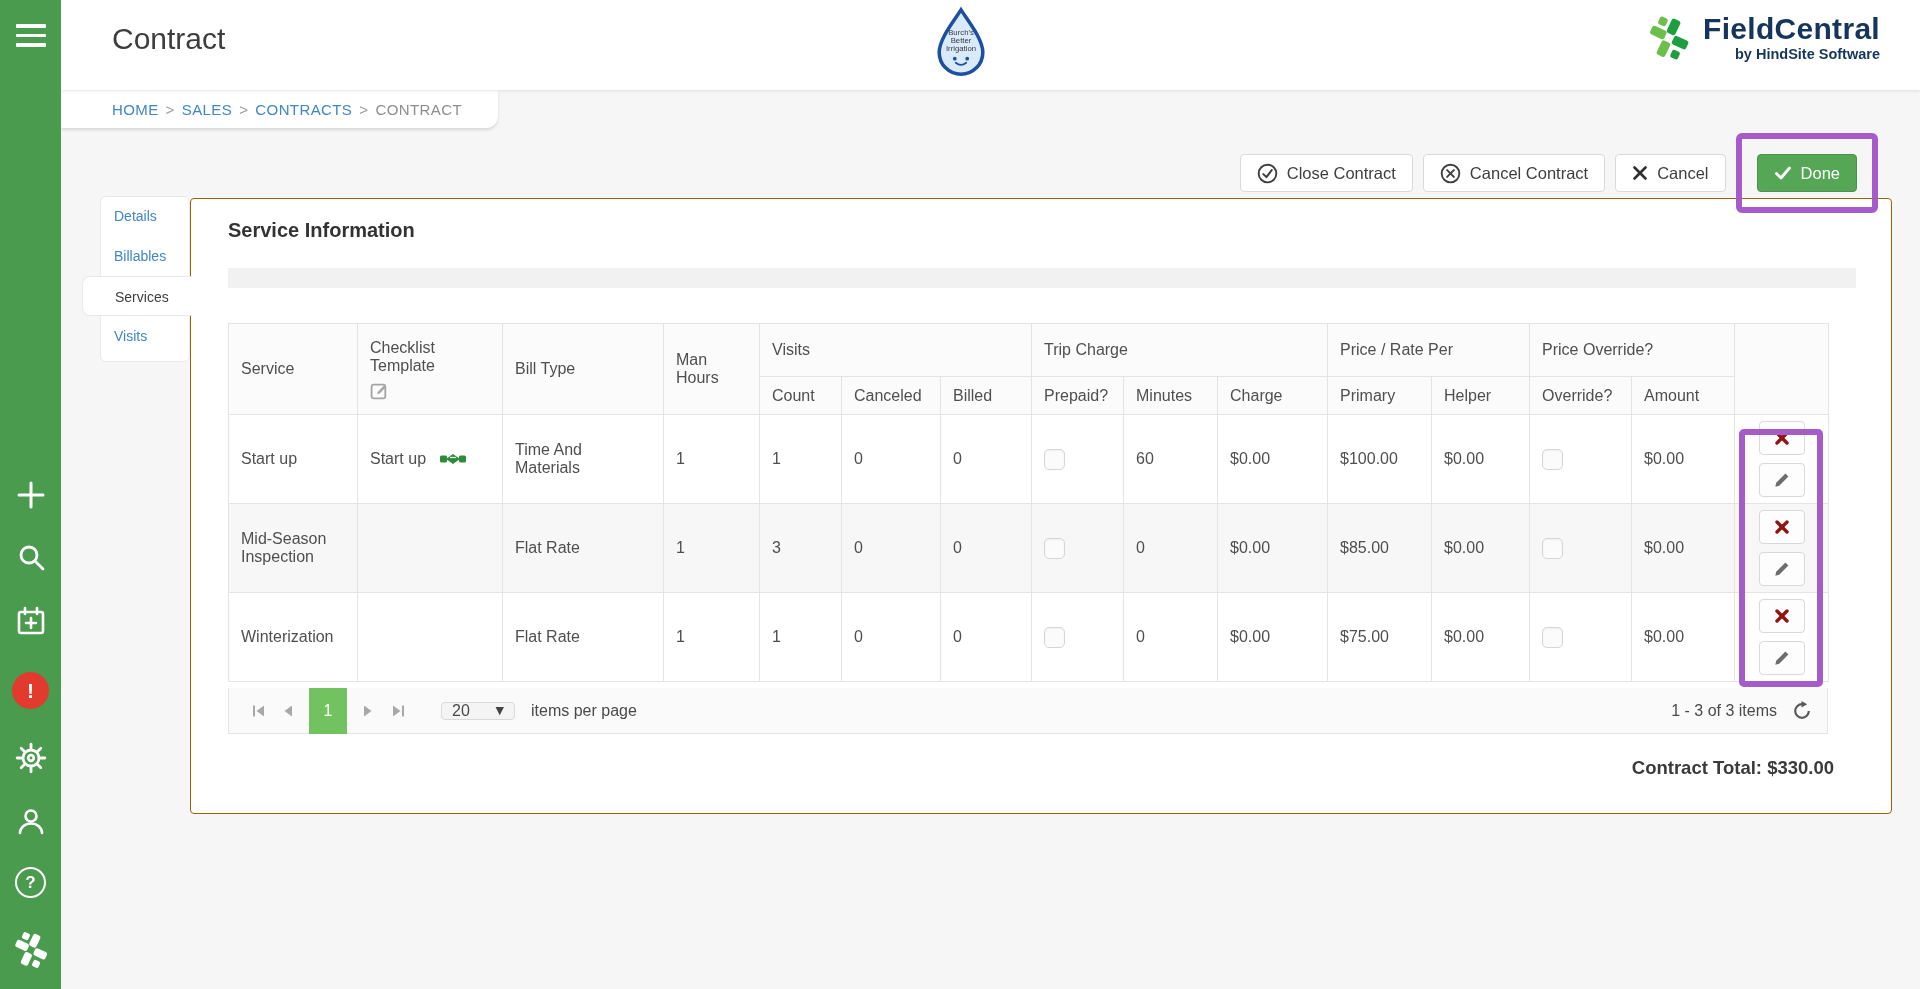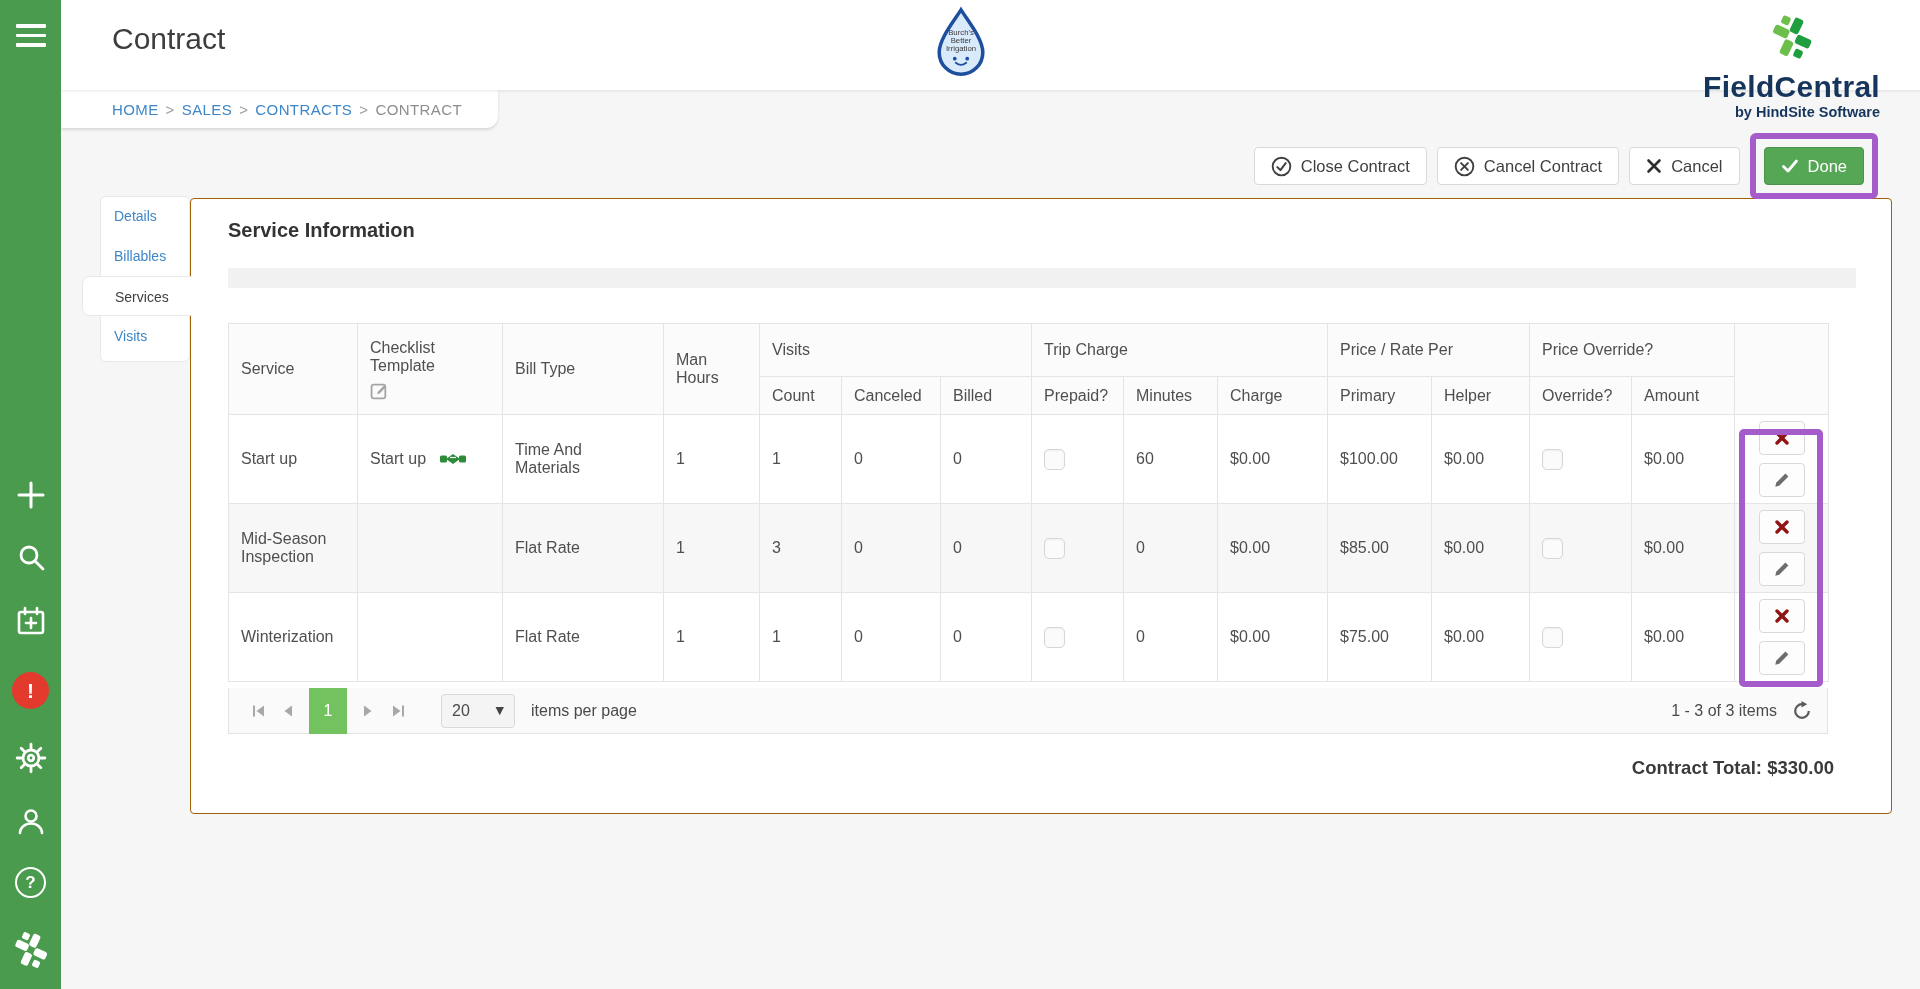--- a/index.html
+++ b/index.html
@@ -16,38 +16,38 @@
   .hamburger span { display:block; width:30px; height:3.5px; background:#fff; border-radius:1px; }
   .alert-circle { width:37px; height:37px; background:#e23b2e; border-radius:50%; display:flex; align-items:center; justify-content:center;
                   color:#fff; font-weight:bold; font-size:21px; }
   .q-circle { width:31px; height:31px; border:2.6px solid #fff; border-radius:50%; display:flex; align-items:center; justify-content:center;
               color:#fff; font-weight:bold; font-size:17px; }
 
   
   .topbar { position:absolute; left:61px; top:0; width:1859px; height:90px; background:#fff; box-shadow:0 1px 3px rgba(0,0,0,.10); z-index:20; }
   .page-title { position:absolute; left:51px; top:22px; font-size:30px; color:#3d3d3d; }
   .drop-logo { position:absolute; left:873px; top:6px; }
-  .brand { position:absolute; right:40px; top:13px; display:flex; align-items:center; gap:10px;flex-direction:column; }
+  .brand { position:absolute; right:40px; top:13px; display:flex; align-items:center; gap:10px; }
   .brand-text { display:flex; flex-direction:column; align-items:flex-end; }
   .brand-name { font-size:30px; font-weight:600; color:#16355c; line-height:32px; letter-spacing:.3px; }
   .brand-tag  { font-size:14.5px; font-weight:600; color:#16355c; margin-top:1px; }
 
   .crumb-tab { position:absolute; left:61px; top:90px; height:38px; background:#fff; display:flex; align-items:center;
                padding:0 36px 0 51px; border-bottom-right-radius:12px; box-shadow:0 2px 3px rgba(0,0,0,.12); z-index:19;
                font-size:15px; letter-spacing:.4px; white-space:nowrap; }
   .crumb-tab a { color:#3f86c7; text-decoration:none; cursor:pointer; }
   .crumb-sep { color:#9a9a9a; margin:0 7px; }
   .crumb-current { color:#8e8e8e; }
 
   
   .actions-row { position:absolute; top:133px; right:42px; display:flex; align-items:center; gap:10px; z-index:10; }
   .btn { display:flex; align-items:center; gap:9px; height:38px; padding:0 16px; background:#fff; border:1px solid #d9d9d9;
          border-radius:4px; font-size:16.5px; color:#3f3f3f; cursor:pointer; white-space:nowrap; }
   .btn-done { background:#55a755; border-color:#4a934a; color:#fff; }
-  .hl-frame { border:6px solid #a55bc9; border-radius:6px; padding:8px; }
+  .hl-frame { border:6px solid #a55bc9; border-radius:6px; padding:15px; }
 
   
   .nav-card { position:absolute; left:100px; top:196px; width:90px; height:166px; background:#fff; border:1px solid #e9e9e9; border-radius:6px; z-index:2; }
   .nav-item { position:absolute; left:82px; width:108px; height:40px; line-height:40px; padding-left:32px; font-size:14px;
               color:#3f86c7; cursor:pointer; z-index:3; }
   .nav-item.active { background:#fff; border:1px solid #e9e9e9; border-right:none; border-radius:8px 0 0 8px;
                      width:110px; color:#3f3f3f; z-index:4; }
 
   
   .main-card { position:absolute; left:190px; top:198px; width:1702px; height:616px; background:#fff; border:1px solid #a16207; border-radius:4px; z-index:3; }
@@ -75,21 +75,21 @@
 
   .purple-frame { position:absolute; left:1548px; top:230px; width:84px; height:258px; border:6px solid #a55bc9;
                   border-radius:5px; z-index:6; pointer-events:none; }
 
   
   .pager { position:absolute; left:37px; top:489px; width:1600px; height:46px; background:#fafafa; border:1px solid #e4e4e4; border-top:none;
            display:flex; align-items:center; padding:0 14px; font-size:16px; color:#4a4a4a; }
   .pg-nav { width:30px; height:46px; display:flex; align-items:center; justify-content:center; cursor:pointer; }
   .pg-cur { width:38px; height:46px; background:#72c35f; color:#fff; display:flex; align-items:center; justify-content:center;
             font-size:16px; cursor:pointer; margin:0 6px; }
-  .pg-size { width:74px; height:34px; background:#f4f4f4; border:1px solid #d9d9d9; border-radius:4px; margin:0 16px 0 28px;
+  .pg-size { width:74px; height:18px; background:#f4f4f4; border:1px solid #d9d9d9; border-radius:4px; margin:0 16px 0 28px;
              display:flex; align-items:center; justify-content:space-between; padding:0 10px; cursor:pointer; }
   .pg-size .arrow { font-size:11px; color:#444; font-family:"DejaVu Sans", sans-serif; }
   .pg-right { margin-left:auto; display:flex; align-items:center; gap:14px; }
   .refresh-btn { cursor:pointer; display:flex; align-items:center; }
 
   .contract-total { position:absolute; left:37px; top:558px; width:1606px; text-align:right;
                     font-size:18.5px; font-weight:bold; color:#3a3a3a; }
 </style>
 </head>
 <body>

